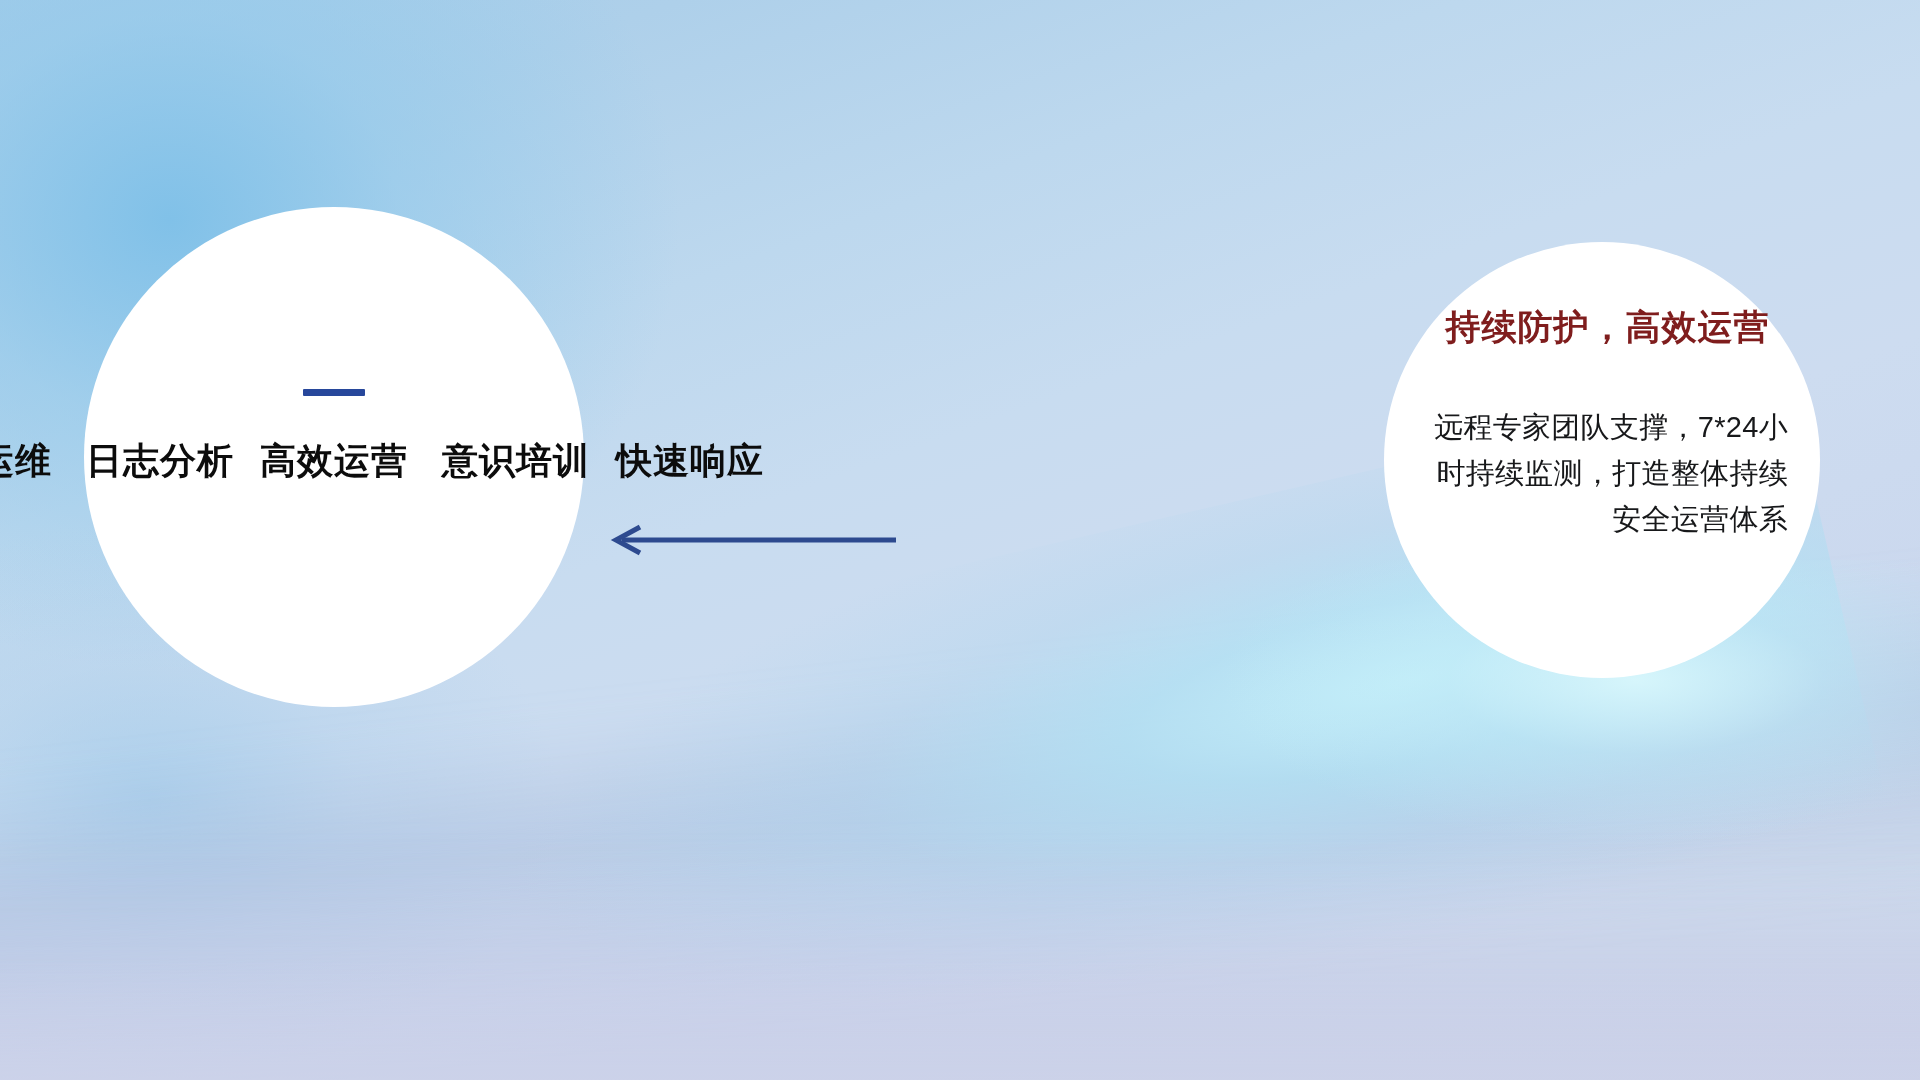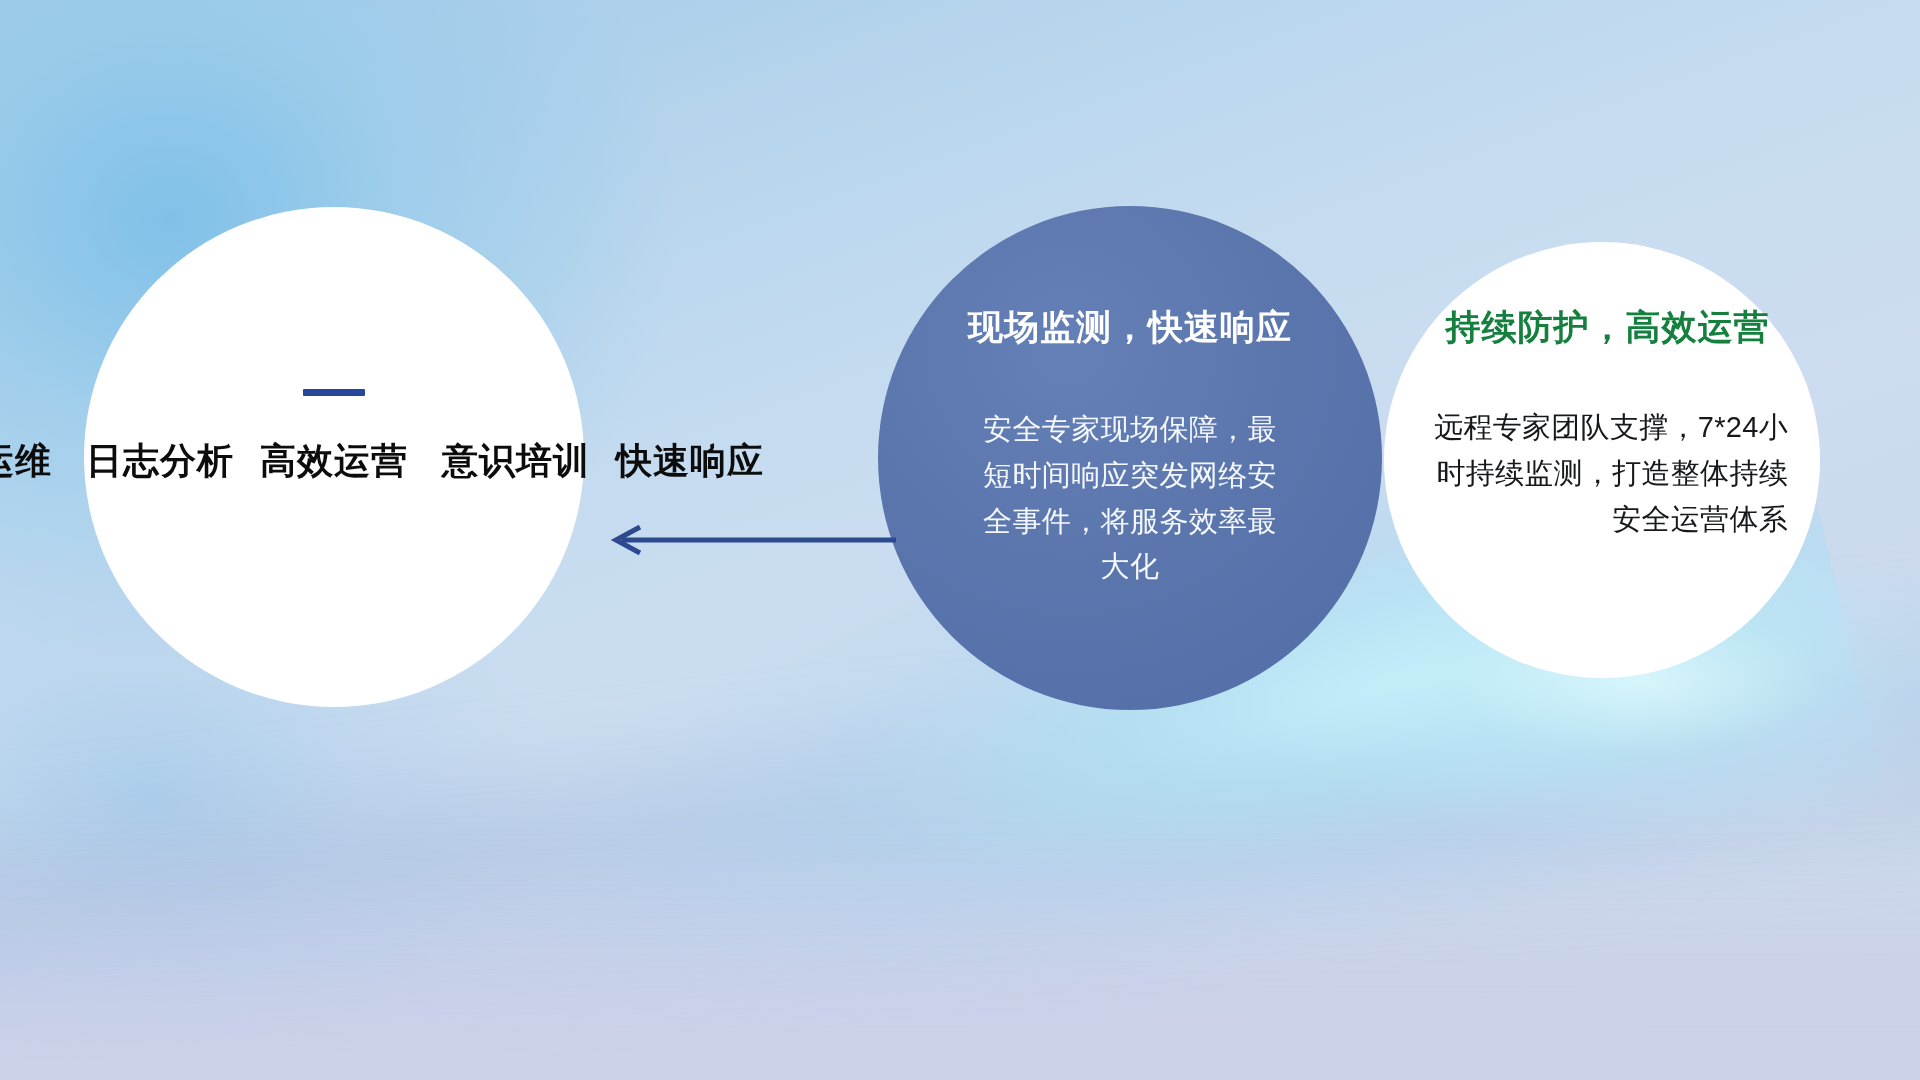--- a/index.html
+++ b/index.html
@@ -206,21 +206,21 @@
     height: 436px;
     display: flex;
     flex-direction: column;
     align-items: center;
     padding-top: 62px;
     box-sizing: border-box;
   }
   .c3-title {
     font-size: 35px;
     font-weight: bold;
-    color: #15803d;
+    color: #7f1d1d;
     letter-spacing: 1px;
     white-space: nowrap;
     margin-bottom: 54px;
     margin-left: 11px;
   }
   .c3-body {
     width: 372px;
     font-size: 29px;
     line-height: 1.58;
     color: #17181a;
@@ -245,26 +245,20 @@
 
   <div class="bg-base"></div>
   <div class="bg-glow-tl"></div>
   <div class="bg-glow-left-low"></div>
   <div class="bg-band-mid"></div>
   <div class="bg-glow-cyan"></div>
   <div class="bg-glow-cyan2"></div>
   <div class="bg-band-lav"></div>
   <div class="bg-vignette-b"></div>
 
-  <div class="circle circle-mid">
-    <div class="c2-inner">
-      <div class="c2-title">现场监测，快速响应</div>
-      <div class="c2-body">安全专家现场保障，最短时间响应突发网络安全事件，将服务效率最大化</div>
-    </div>
-  </div>
 
   <div class="circle circle-left">
     <div class="c1-inner">
       <div class="c1-dash"></div>
       <div class="c1-lines">
         <div class="c1-line"><span>驻场运维</span><span class="gap"></span><span>日志分析</span></div>
         <div class="c1-line"><span>高效运营</span><span class="gap"></span><span>意识培训</span></div>
         <div class="c1-line"><span>快速响应</span></div>
       </div>
     </div>

